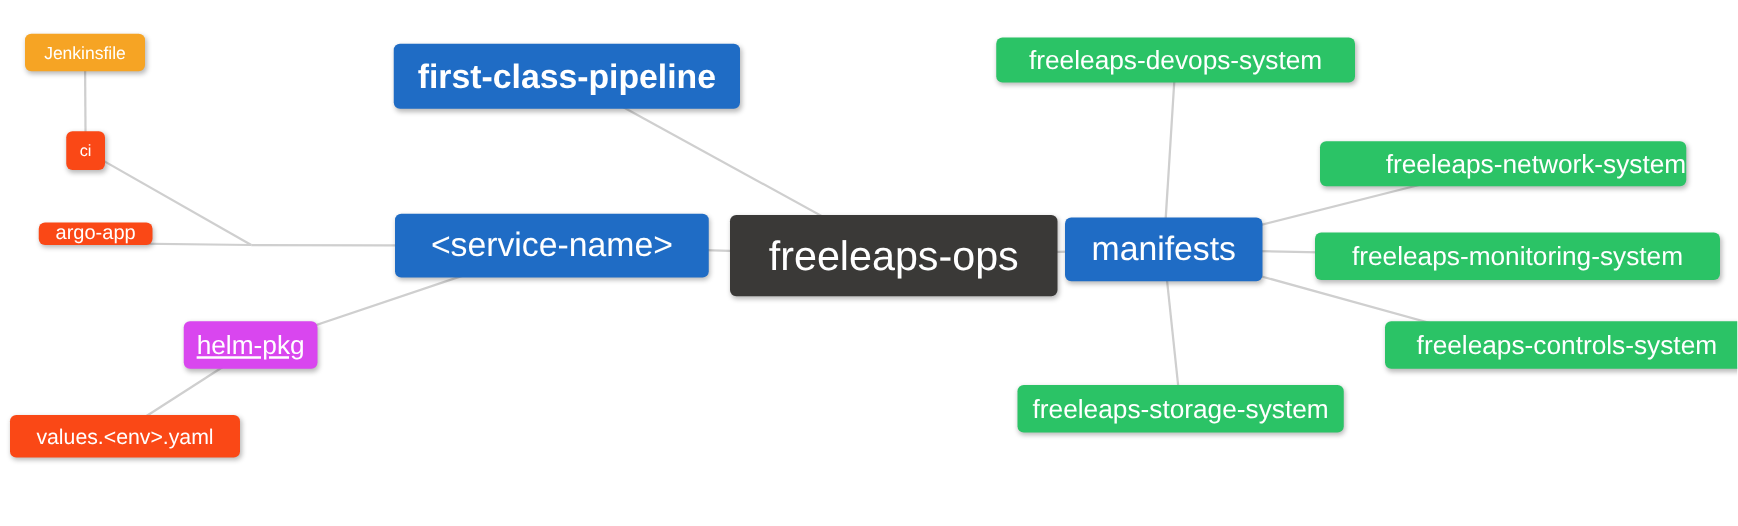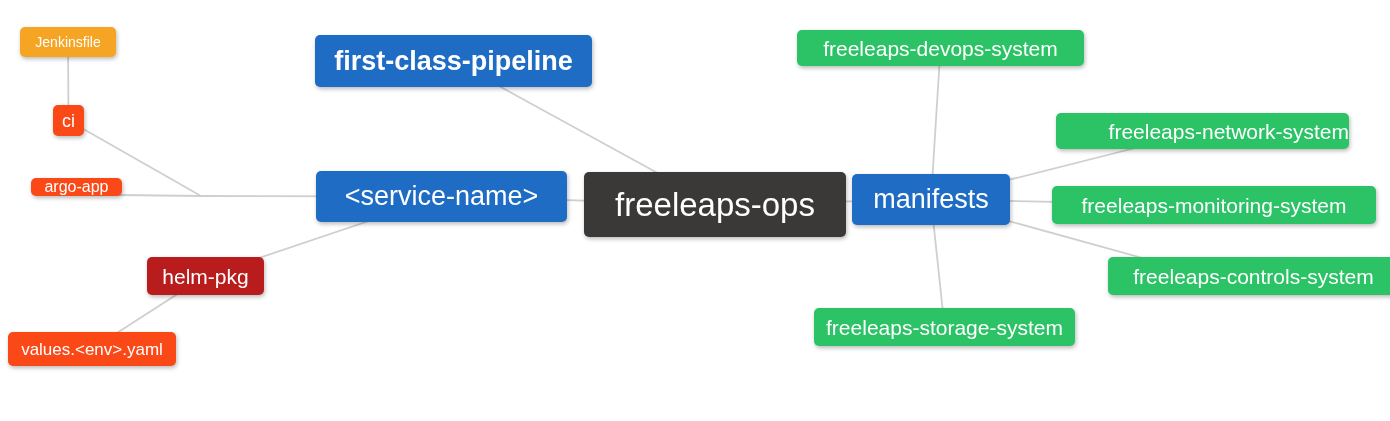--- a/index.html
+++ b/index.html
@@ -47,30 +47,30 @@
       <line x1="715" y1="204.5" x2="931" y2="199.5" stroke="#cfcfcf" stroke-width="1.8"></line>
       <line x1="931" y1="199.5" x2="940.5" y2="48" stroke="#cfcfcf" stroke-width="1.8"></line>
       <line x1="931" y1="199.5" x2="1202.5" y2="131" stroke="#cfcfcf" stroke-width="1.8"></line>
       <line x1="931" y1="199.5" x2="1214" y2="205" stroke="#cfcfcf" stroke-width="1.8"></line>
       <line x1="931" y1="199.5" x2="1207.5" y2="276" stroke="#cfcfcf" stroke-width="1.8"></line>
       <line x1="931" y1="199.5" x2="944.5" y2="327" stroke="#cfcfcf" stroke-width="1.8"></line>
     </svg>
     <div class="node" style="left: 20px; top: 27px; width: 96px; height: 30px; background: rgb(246, 164, 36); color: rgb(255, 255, 255); font-size: 14px;">
       <span>Jenkinsfile</span>
     </div>
-    <div class="node" style="left: 53px; top: 105px; width: 31px; height: 31px; background: rgb(250, 72, 22); color: rgb(255, 255, 255); font-size: 18px;">
+    <div class="node" style="left: 53px; top: 105px; width: 31px; height: 31px; background: rgb(250, 72, 22); color: rgb(255, 255, 255); font-size: 13px;">
       <span>ci</span>
     </div>
     <div class="node" style="left: 31px; top: 178px; width: 91px; height: 18px; background: rgb(250, 72, 22); color: rgb(255, 255, 255); font-size: 16px;">
       <span>argo-app</span>
     </div>
-    <div class="node" style="left: 147px; top: 257px; width: 117px; height: 38px; background: #b91c1c; color: rgb(255, 255, 255); font-size: 21px;">
+    <div class="node" style="left: 147px; top: 257px; width: 107px; height: 38px; background: #d946ef; color: rgb(255, 255, 255); font-size: 21px; text-decoration: underline;">
       <span>helm-pkg</span>
     </div>
-    <div class="node" style="left: 8px; top: 332px; width: 168px; height: 34px; background: rgb(250, 72, 22); color: rgb(255, 255, 255); font-size: 17px;">
+    <div class="node" style="left: 8px; top: 332px; width: 184px; height: 34px; background: rgb(250, 72, 22); color: rgb(255, 255, 255); font-size: 17px;">
       <span>values.&lt;env&gt;.yaml</span>
     </div>
     <div class="node" style="left: 315px; top: 35px; width: 277px; height: 52px; background: rgb(31, 108, 197); color: rgb(255, 255, 255); font-size: 27px; font-weight: bold;">
       <span>first-class-pipeline</span>
     </div>
     <div class="node" style="left: 316px; top: 171px; width: 251px; height: 51px; background: rgb(31, 108, 197); color: rgb(255, 255, 255); font-size: 27px;">
       <span>&lt;service-name&gt;</span>
     </div>
     <div class="node" style="left: 584px; top: 172px; width: 262px; height: 65px; background: rgb(58, 57, 55); color: rgb(255, 255, 255); font-size: 33px;">
       <span>freeleaps-ops</span>

